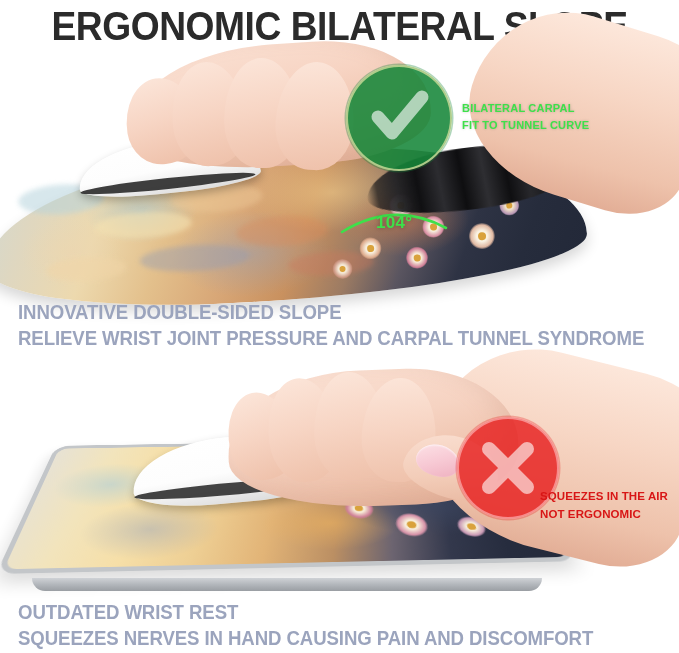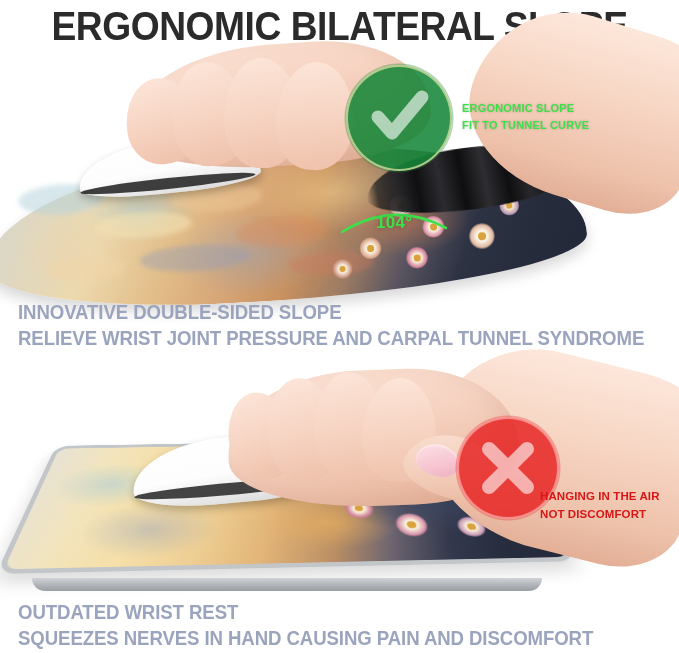--- a/index.html
+++ b/index.html
@@ -406,21 +406,21 @@
 </svg>
 <div id="angle-label">104°</div>
 
 <div class="badge" id="badge-check">
   <svg width="66" height="66" viewBox="0 0 66 66" aria-hidden="true">
     <path d="M12 32 L26 48 L56 12" fill="none" stroke="rgba(255,255,255,0.62)" stroke-width="13" stroke-linecap="round" stroke-linejoin="round"></path>
   </svg>
 </div>
 
 <div id="note-green">
-  <div>ERGONOMIC SLOPE</div>
+  <div>BILATERAL CARPAL</div>
   <div>FIT TO TUNNEL CURVE</div>
 </div>
 
 <div class="caption-block" id="caption-good">
   <div class="caption-line">INNOVATIVE DOUBLE-SIDED SLOPE</div>
   <div class="caption-line">RELIEVE WRIST JOINT PRESSURE AND CARPAL TUNNEL SYNDROME</div>
 </div>
 
 <div class="panel" id="panel-bad"></div>
 
@@ -451,20 +451,20 @@
 <div class="skin" id="thumb-bot"></div>
 <div id="thumb-nail"></div>
 
 <div class="badge" id="badge-x">
   <svg width="62" height="62" viewBox="0 0 62 62" aria-hidden="true">
     <path d="M12 12 L50 50 M50 12 L12 50" fill="none" stroke="rgba(255,255,255,0.60)" stroke-width="14" stroke-linecap="round"></path>
   </svg>
 </div>
 
 <div id="note-red">
-  <div>HANGING IN THE AIR</div>
-  <div>NOT DISCOMFORT</div>
+  <div>SQUEEZES IN THE AIR</div>
+  <div>NOT ERGONOMIC</div>
 </div>
 
 <div class="caption-block" id="caption-bad">
   <div class="caption-line">OUTDATED WRIST REST</div>
   <div class="caption-line">SQUEEZES NERVES IN HAND CAUSING PAIN AND DISCOMFORT</div>
 </div>
 
 </body></html>

